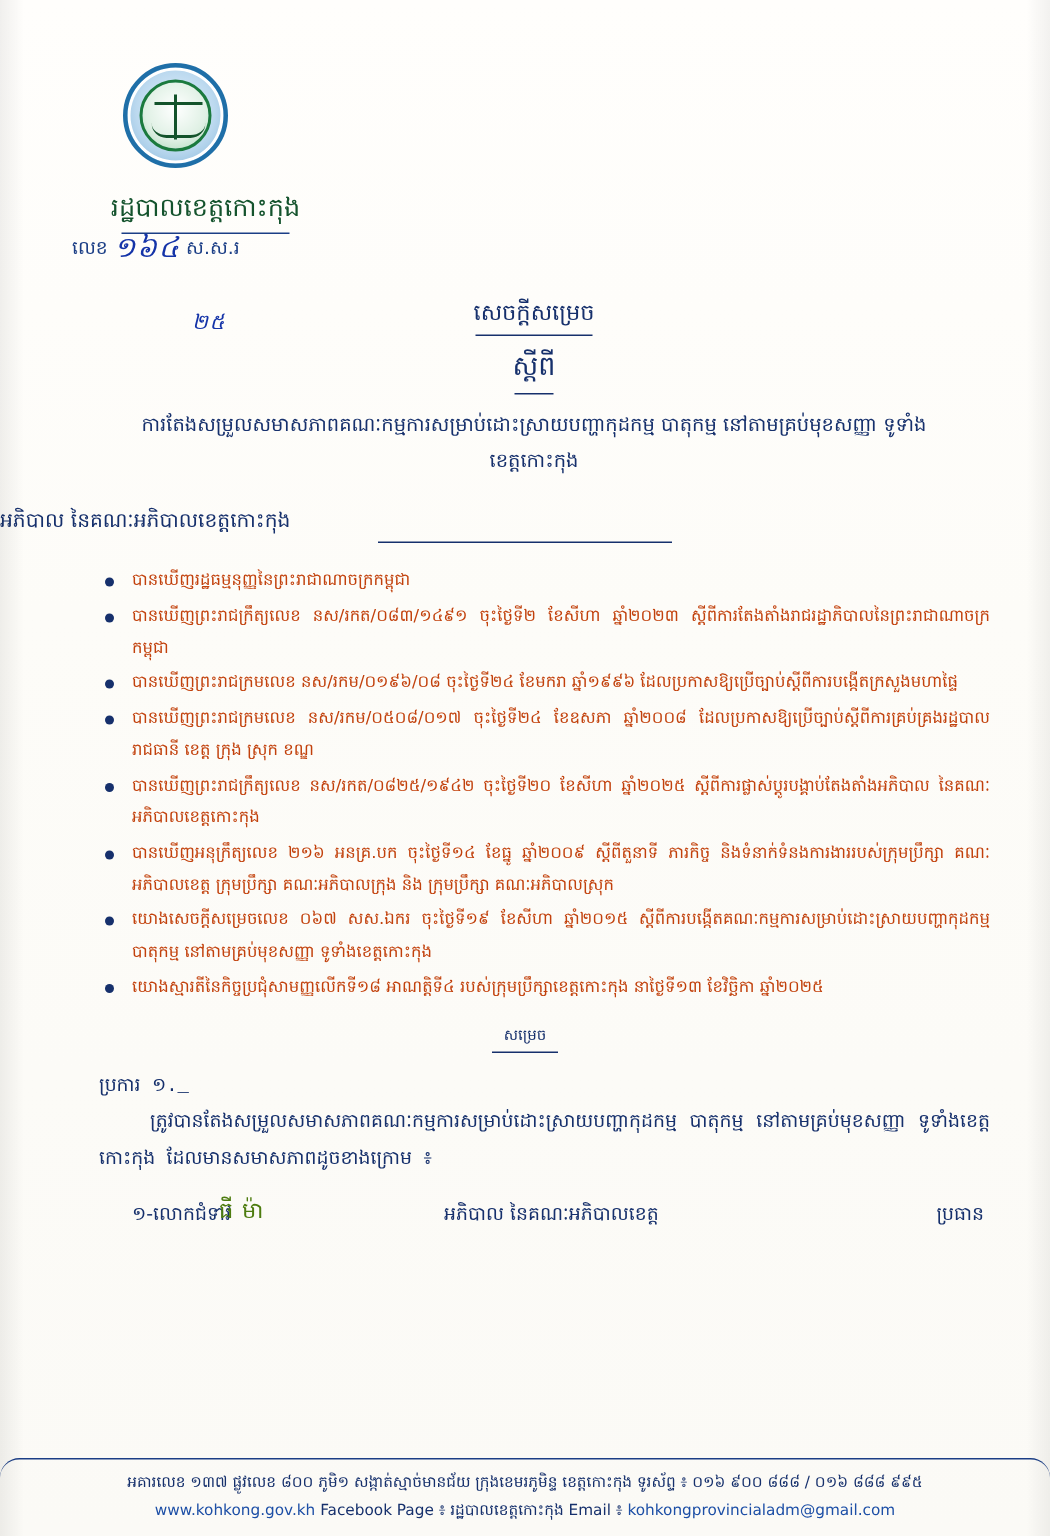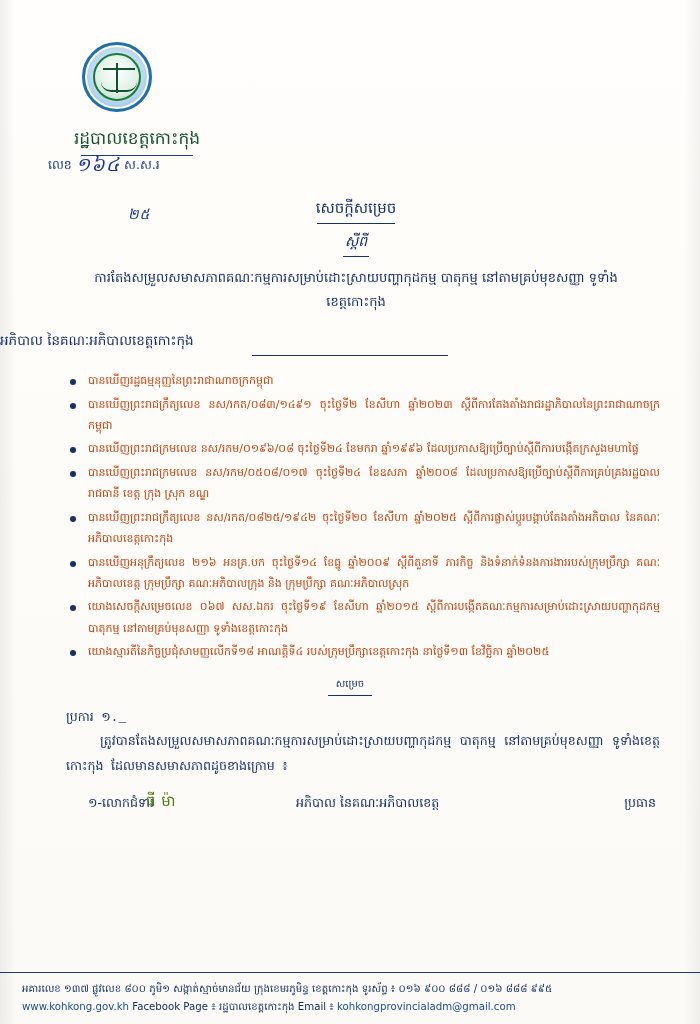--- a/index.html
+++ b/index.html
@@ -134,21 +134,21 @@
     position: absolute;
     left: 128px;
     top: 172px;
     margin-top: 33px;
   }
 
   
   .titleblock { text-align: center; margin-top: 8px; padding-left: 12px; }
   .titleblock .t1 { font-size: 15px; color: #16306c; }
   .titleblock .t1 .ul { width: 78px; height: 1px; background:#16306c; margin: 3px auto 0; }
-  .titleblock .t2 { font-size: 14px; color: #16306c; margin-top: 8px; font-style: italic; }
+  .titleblock .t2 { font-size: 18px; color: #16306c; margin-top: 8px; }
   .titleblock .t2 .ul { width: 26px; height: 1px; background:#16306c; margin: 3px auto 0; }
   .titleblock .subject {
     font-size: 13px;
     color: #16306c;
     margin-top: 9px;
     line-height: 1.85;
     padding: 0 74px;
   }
 
   .authority {
@@ -230,22 +230,23 @@
     color: #16306c;
     margin-top: 16px;
   }
 
   
   .footer {
     position: absolute;
     left: 0; right: 0; bottom: 0;
     border-top: 1.5px solid #1b3e86;
     padding: 7px 22px 9px;
-    text-align: left;
+    text-align: center;
     background: transparent;
+    border-radius: 13px;
   }
   .footer .f1 { font-size: 10.2px; color: #16306c; line-height: 1.7; }
   .footer .f2 { font-size: 10.2px; color: #16306c; margin-top: 3px; }
   .footer .f2 .web { color: #1d4fa6; }
   .footer .f2 .mail { color: #1d4fa6; }
 
   
   .edge-l, .edge-r {
     position: absolute; top: 0; bottom: 0; width: 16px; z-index: 3;
     pointer-events: none;

